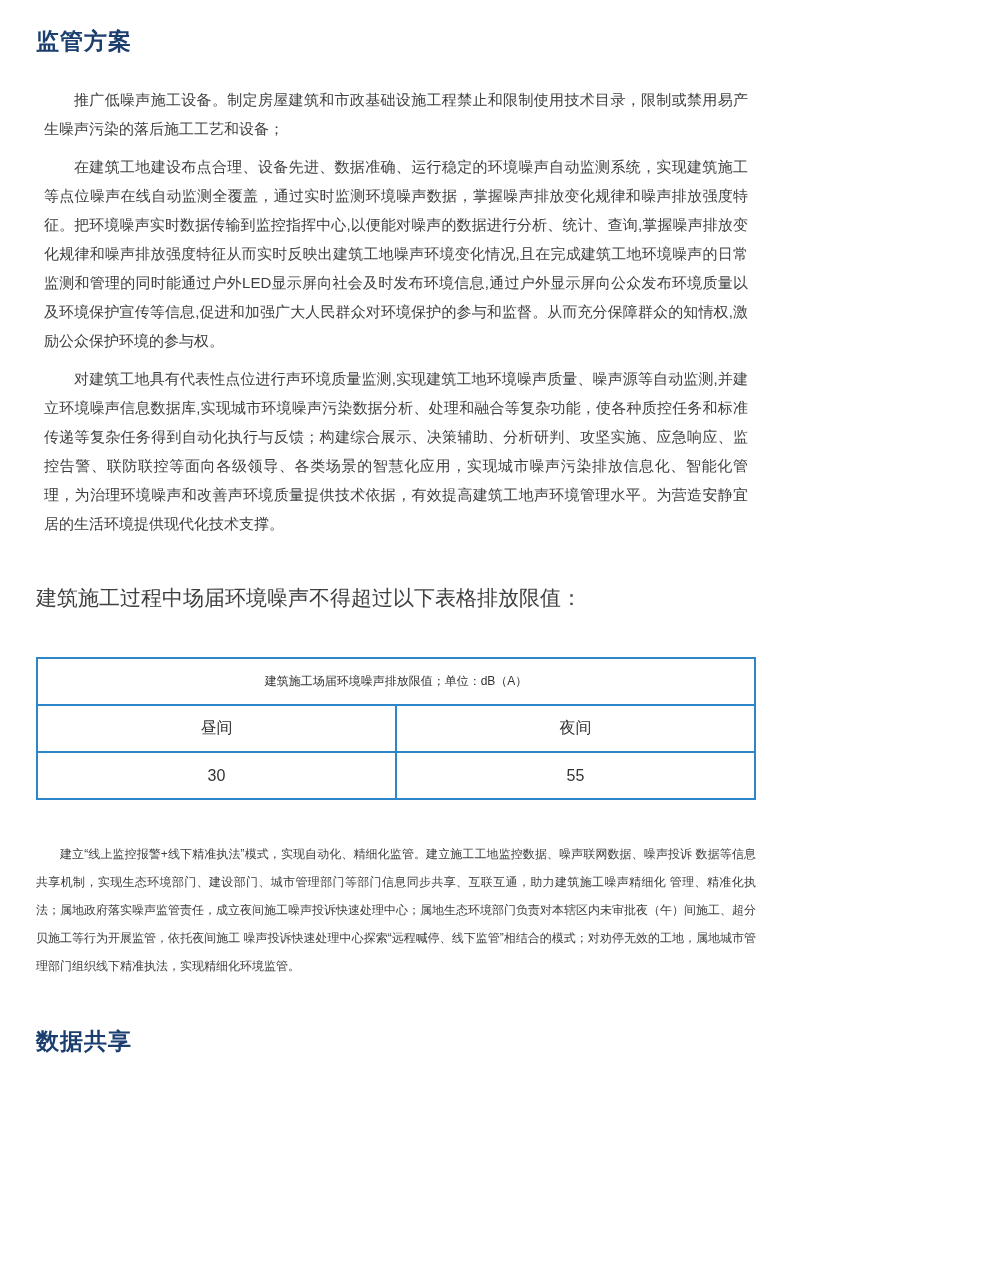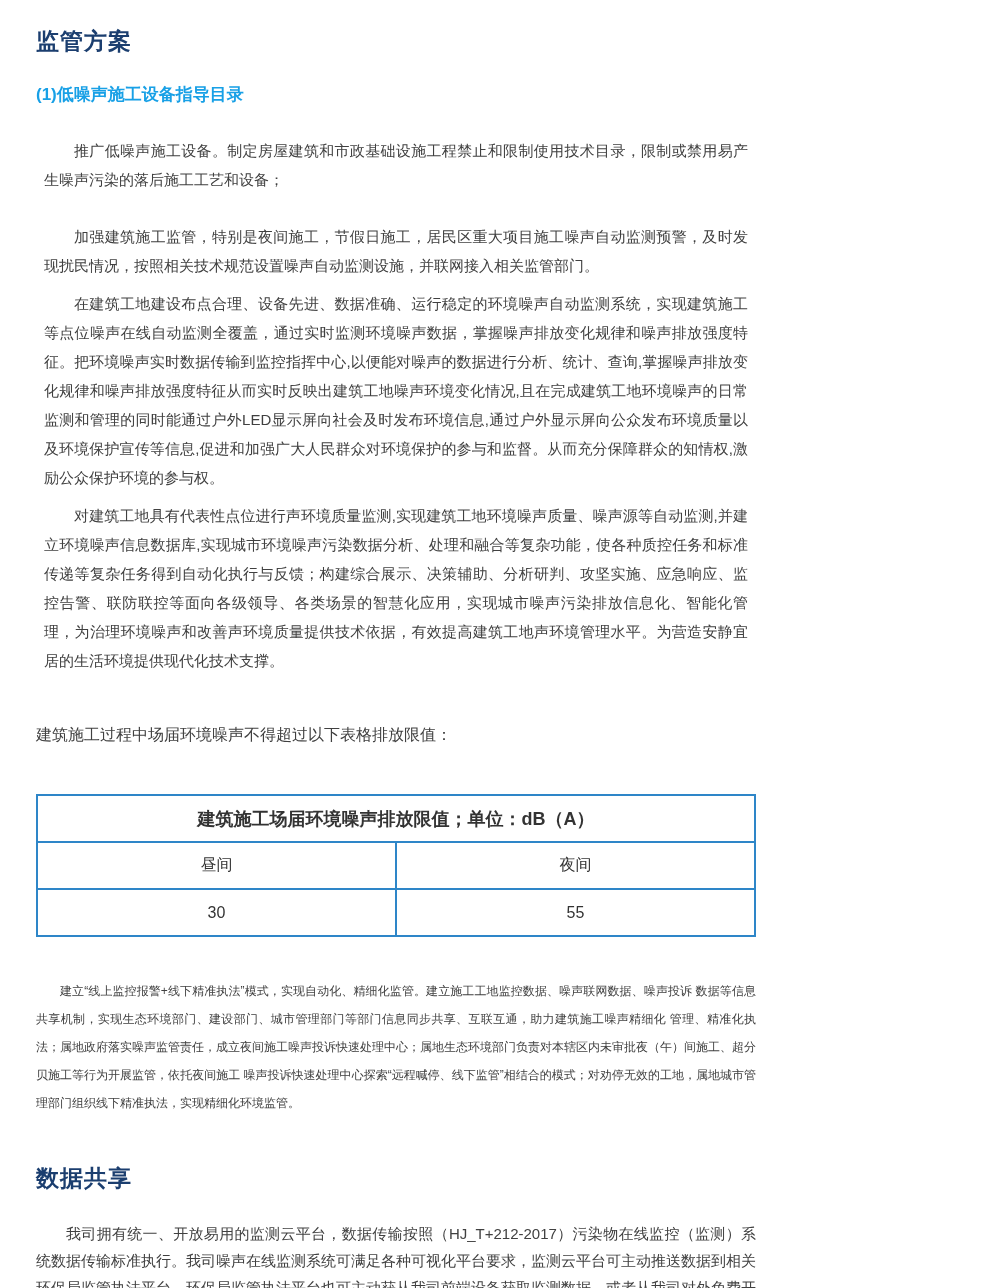--- a/index.html
+++ b/index.html
@@ -39,41 +39,41 @@
     text-align: justify;
     margin: 8px;
     padding-top: 20px;
   }
   .body-para.cont {
     padding-top: 1px;
   }
   .sub-heading + .body-para { padding-top: 22px; }
   .table-intro {
     color: #404040;
-    font-size: 16px;
+    font-size: 21px;
     line-height: 23px;
     margin: 0;
     padding-top: 40px;
   }
   .limit-table {
     width: 100%;
     border-collapse: collapse;
     margin-top: 48px;
     table-layout: fixed;
   }
   .limit-table td {
     border: 2px solid #2e86c8;
     text-align: center;
     vertical-align: middle;
     height: 43px;
     color: #333333;
   }
   .limit-table .t-title {
-    font-size: 18px;
-    font-weight: bold;
+    font-size: 12px;
+    font-weight: normal;
   }
   .limit-table .t-col {
     font-size: 16px;
     margin-top: 8px;
   }
   .limit-table .t-val {
     font-size: 16px;
   }
   .closing-para {
     color: #404040;
@@ -97,25 +97,23 @@
     padding-top: 26px;
   }
 </style>
 </head>
 <body>
 
 <div class="page">
 
   <h1 class="main-heading">监管方案</h1>
 
-  <h2 class="sub-heading">(1)低噪声施工设备指导目录</h2>
   <p class="body-para">推广低噪声施工设备。制定房屋建筑和市政基础设施工程禁止和限制使用技术目录，限制或禁用易产生噪声污染的落后施工工艺和设备；</p>
 
 
-  <p class="body-para">加强建筑施工监管，特别是夜间施工，节假日施工，居民区重大项目施工噪声自动监测预警，及时发现扰民情况，按照相关技术规范设置噪声自动监测设施，并联网接入相关监管部门。</p>
   <p class="body-para cont">在建筑工地建设布点合理、设备先进、数据准确、运行稳定的环境噪声自动监测系统，实现建筑施工等点位噪声在线自动监测全覆盖，通过实时监测环境噪声数据，掌握噪声排放变化规律和噪声排放强度特征。把环境噪声实时数据传输到监控指挥中心,以便能对噪声的数据进行分析、统计、查询,掌握噪声排放变化规律和噪声排放强度特征从而实时反映出建筑工地噪声环境变化情况,且在完成建筑工地环境噪声的日常监测和管理的同时能通过户外LED显示屏向社会及时发布环境信息,通过户外显示屏向公众发布环境质量以及环境保护宣传等信息,促进和加强广大人民群众对环境保护的参与和监督。从而充分保障群众的知情权,激励公众保护环境的参与权。</p>
   <p class="body-para cont">对建筑工地具有代表性点位进行声环境质量监测,实现建筑工地环境噪声质量、噪声源等自动监测,并建立环境噪声信息数据库,实现城市环境噪声污染数据分析、处理和融合等复杂功能，使各种质控任务和标准传递等复杂任务得到自动化执行与反馈；构建综合展示、决策辅助、分析研判、攻坚实施、应急响应、监控告警、联防联控等面向各级领导、各类场景的智慧化应用，实现城市噪声污染排放信息化、智能化管理，为治理环境噪声和改善声环境质量提供技术依据，有效提高建筑工地声环境管理水平。为营造安静宜居的生活环境提供现代化技术支撑。</p>
 
   <p class="table-intro">建筑施工过程中场届环境噪声不得超过以下表格排放限值：</p>
 
   <table class="limit-table">
     <tbody>
         <tr>
       <td class="t-title" colspan="2">建筑施工场届环境噪声排放限值；单位：dB（A）</td>
     </tr>
@@ -126,15 +124,14 @@
     <tr>
       <td class="t-val">30</td>
       <td class="t-val">55</td>
     </tr>
   </tbody>
     </table>
 
   <p class="closing-para">建立“线上监控报警+线下精准执法”模式，实现自动化、精细化监管。建立施工工地监控数据、噪声联网数据、噪声投诉 数据等信息共享机制，实现生态环境部门、建设部门、城市管理部门等部门信息同步共享、互联互通，助力建筑施工噪声精细化 管理、精准化执法；属地政府落实噪声监管责任，成立夜间施工噪声投诉快速处理中心；属地生态环境部门负责对本辖区内未审批夜（午）间施工、超分贝施工等行为开展监管，依托夜间施工 噪声投诉快速处理中心探索“远程喊停、线下监管”相结合的模式；对劝停无效的工地，属地城市管理部门组织线下精准执法，实现精细化环境监管。</p>
 
   <h1 class="main-heading second">数据共享</h1>
-  <p class="final-para">我司拥有统一、开放易用的监测云平台，数据传输按照（HJ_T+212-2017）污染物在线监控（监测）系统数据传输标准执行。我司噪声在线监测系统可满足各种可视化平台要求，监测云平台可主动推送数据到相关环保局监管执法平台，环保局监管执法平台也可主动获从我司前端设备获取监测数据，或者从我司对外免费开放的API接口获取数据，保证了设备与平台间数据的无缝对接。</p>
 
 </div>
 
 </body></html>

